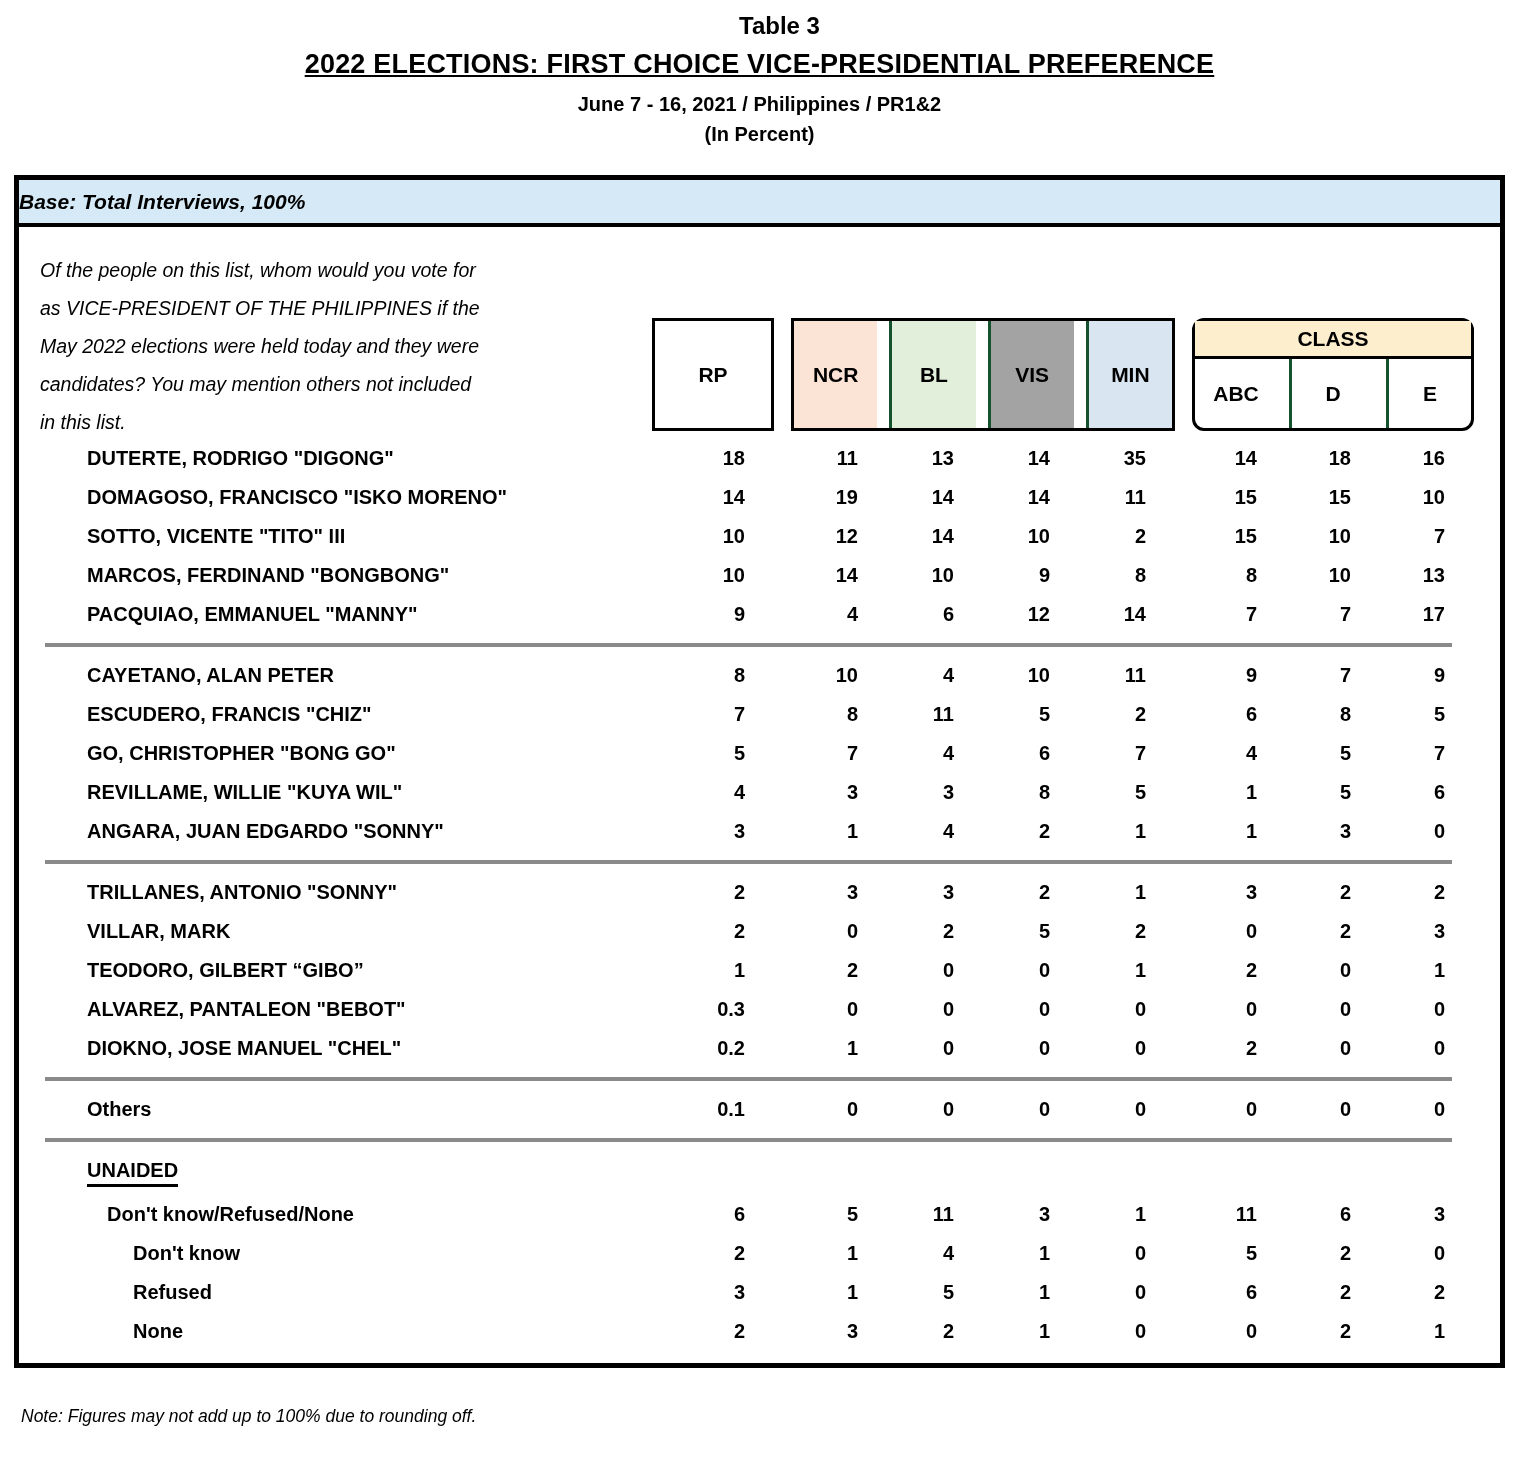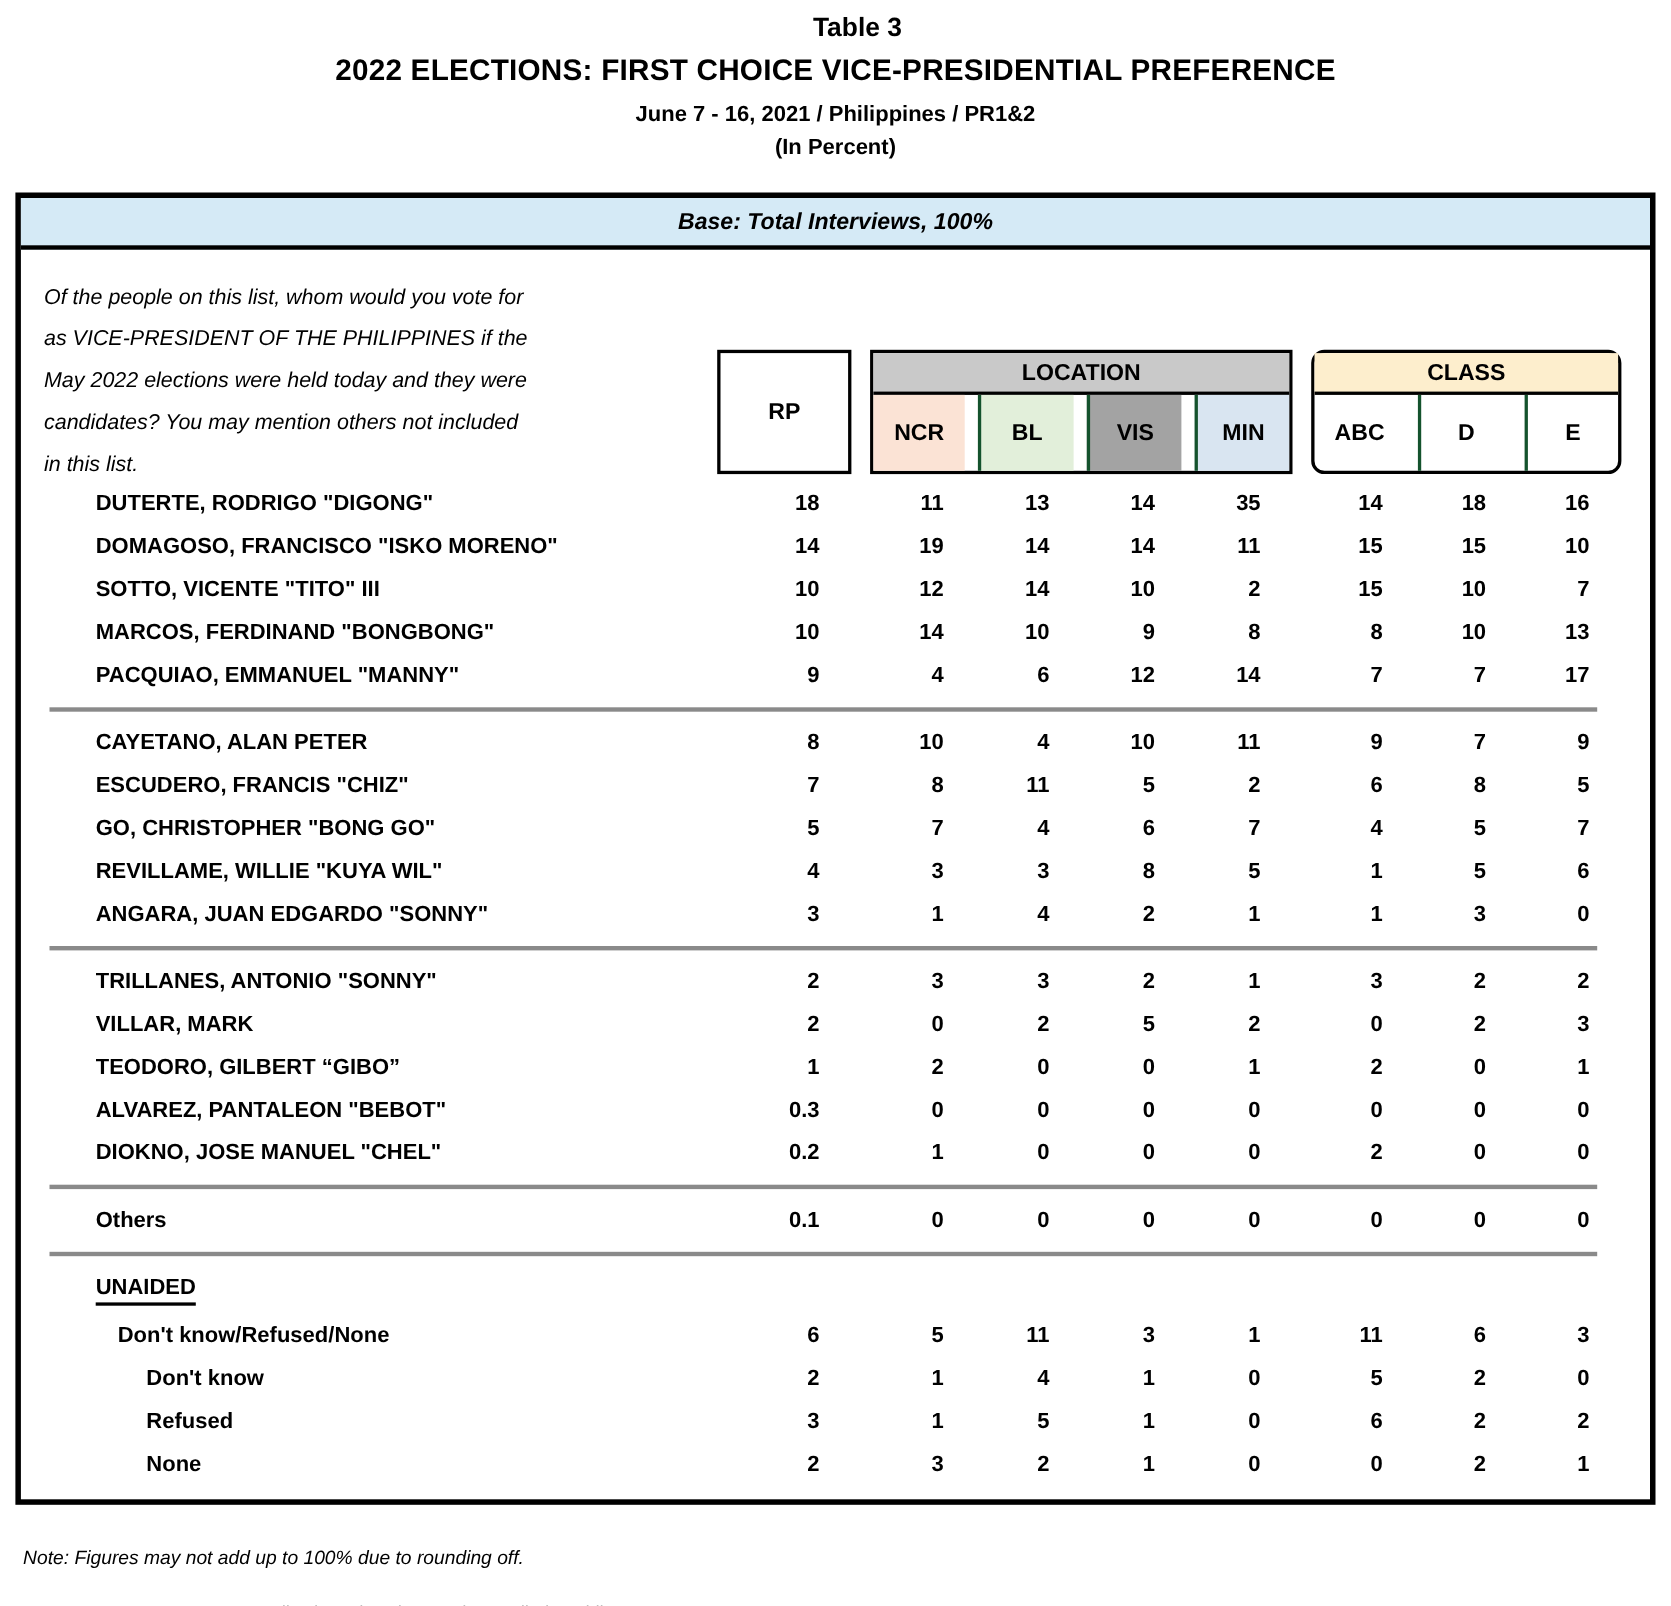--- a/index.html
+++ b/index.html
@@ -8,30 +8,29 @@
     width: 1519px; height: 1460px;
     font-family: "Liberation Sans", sans-serif;
     color: #000;
     overflow: hidden;
     position: relative;
   }
 
   
   .titles { text-align: center; padding-top: 12px; }
   .table-label { font-size: 24px; font-weight: bold; margin-bottom: 9px; margin-left: 40px; }
-  .main-title  { font-size: 27px; font-weight: bold; margin-bottom: 13px; letter-spacing: 0.2px; }
+  .main-title  { font-size: 27px; font-weight: bold; margin-bottom: 13px; letter-spacing: 0.2px; text-decoration: underline; }
   .subtitle    { font-size: 20px; font-weight: bold; margin-bottom: 7px; }
   .unit        { font-size: 20px; font-weight: bold; }
 
   
   .box { margin: 29px 14px 0 14px; border: 5px solid #000; background: #fff; }
   .base-bar {
     background: var(--base-bar-bg, #d5eaf6);
     border-bottom: 4px solid #000;
-    text-align: center;
     font-weight: bold; font-style: italic;
     font-size: 21px;
     padding: 10px 0 9px 0;
   }
   .content { position: relative; padding-bottom: 12px; }
 
   
   .top-area { position: relative; height: 212px; }
   .question {
     position: absolute; left: 21px; top: 24px; width: 600px;
@@ -126,21 +125,20 @@
           <div>Of the people on this list, whom would you vote for</div>
           <div>as VICE-PRESIDENT OF THE PHILIPPINES if the</div>
           <div>May 2022 elections were held today and they were</div>
           <div>candidates? You may mention others not included</div>
           <div>in this list.</div>
         </div>
       <div class="headers">
         <div class="grid-row">
           <div class="rp-box">RP</div>
           <div class="group-box loc-group">
-            <div class="group-label">LOCATION</div>
             <div class="sub-row" id="loc-subrow">
                 <div class="sub-cell" style="background: rgb(251, 227, 213);">NCR</div>
                 <div class="sub-cell" style="background: rgb(226, 239, 218);">BL</div>
                 <div class="sub-cell" style="background: #a3a3a3;">VIS</div>
                 <div class="sub-cell" style="background: rgb(217, 229, 241);">MIN</div>
               </div>
           </div>
           <div class="group-box class-group">
             <div class="group-label">CLASS</div>
             <div class="sub-row" id="class-subrow">

